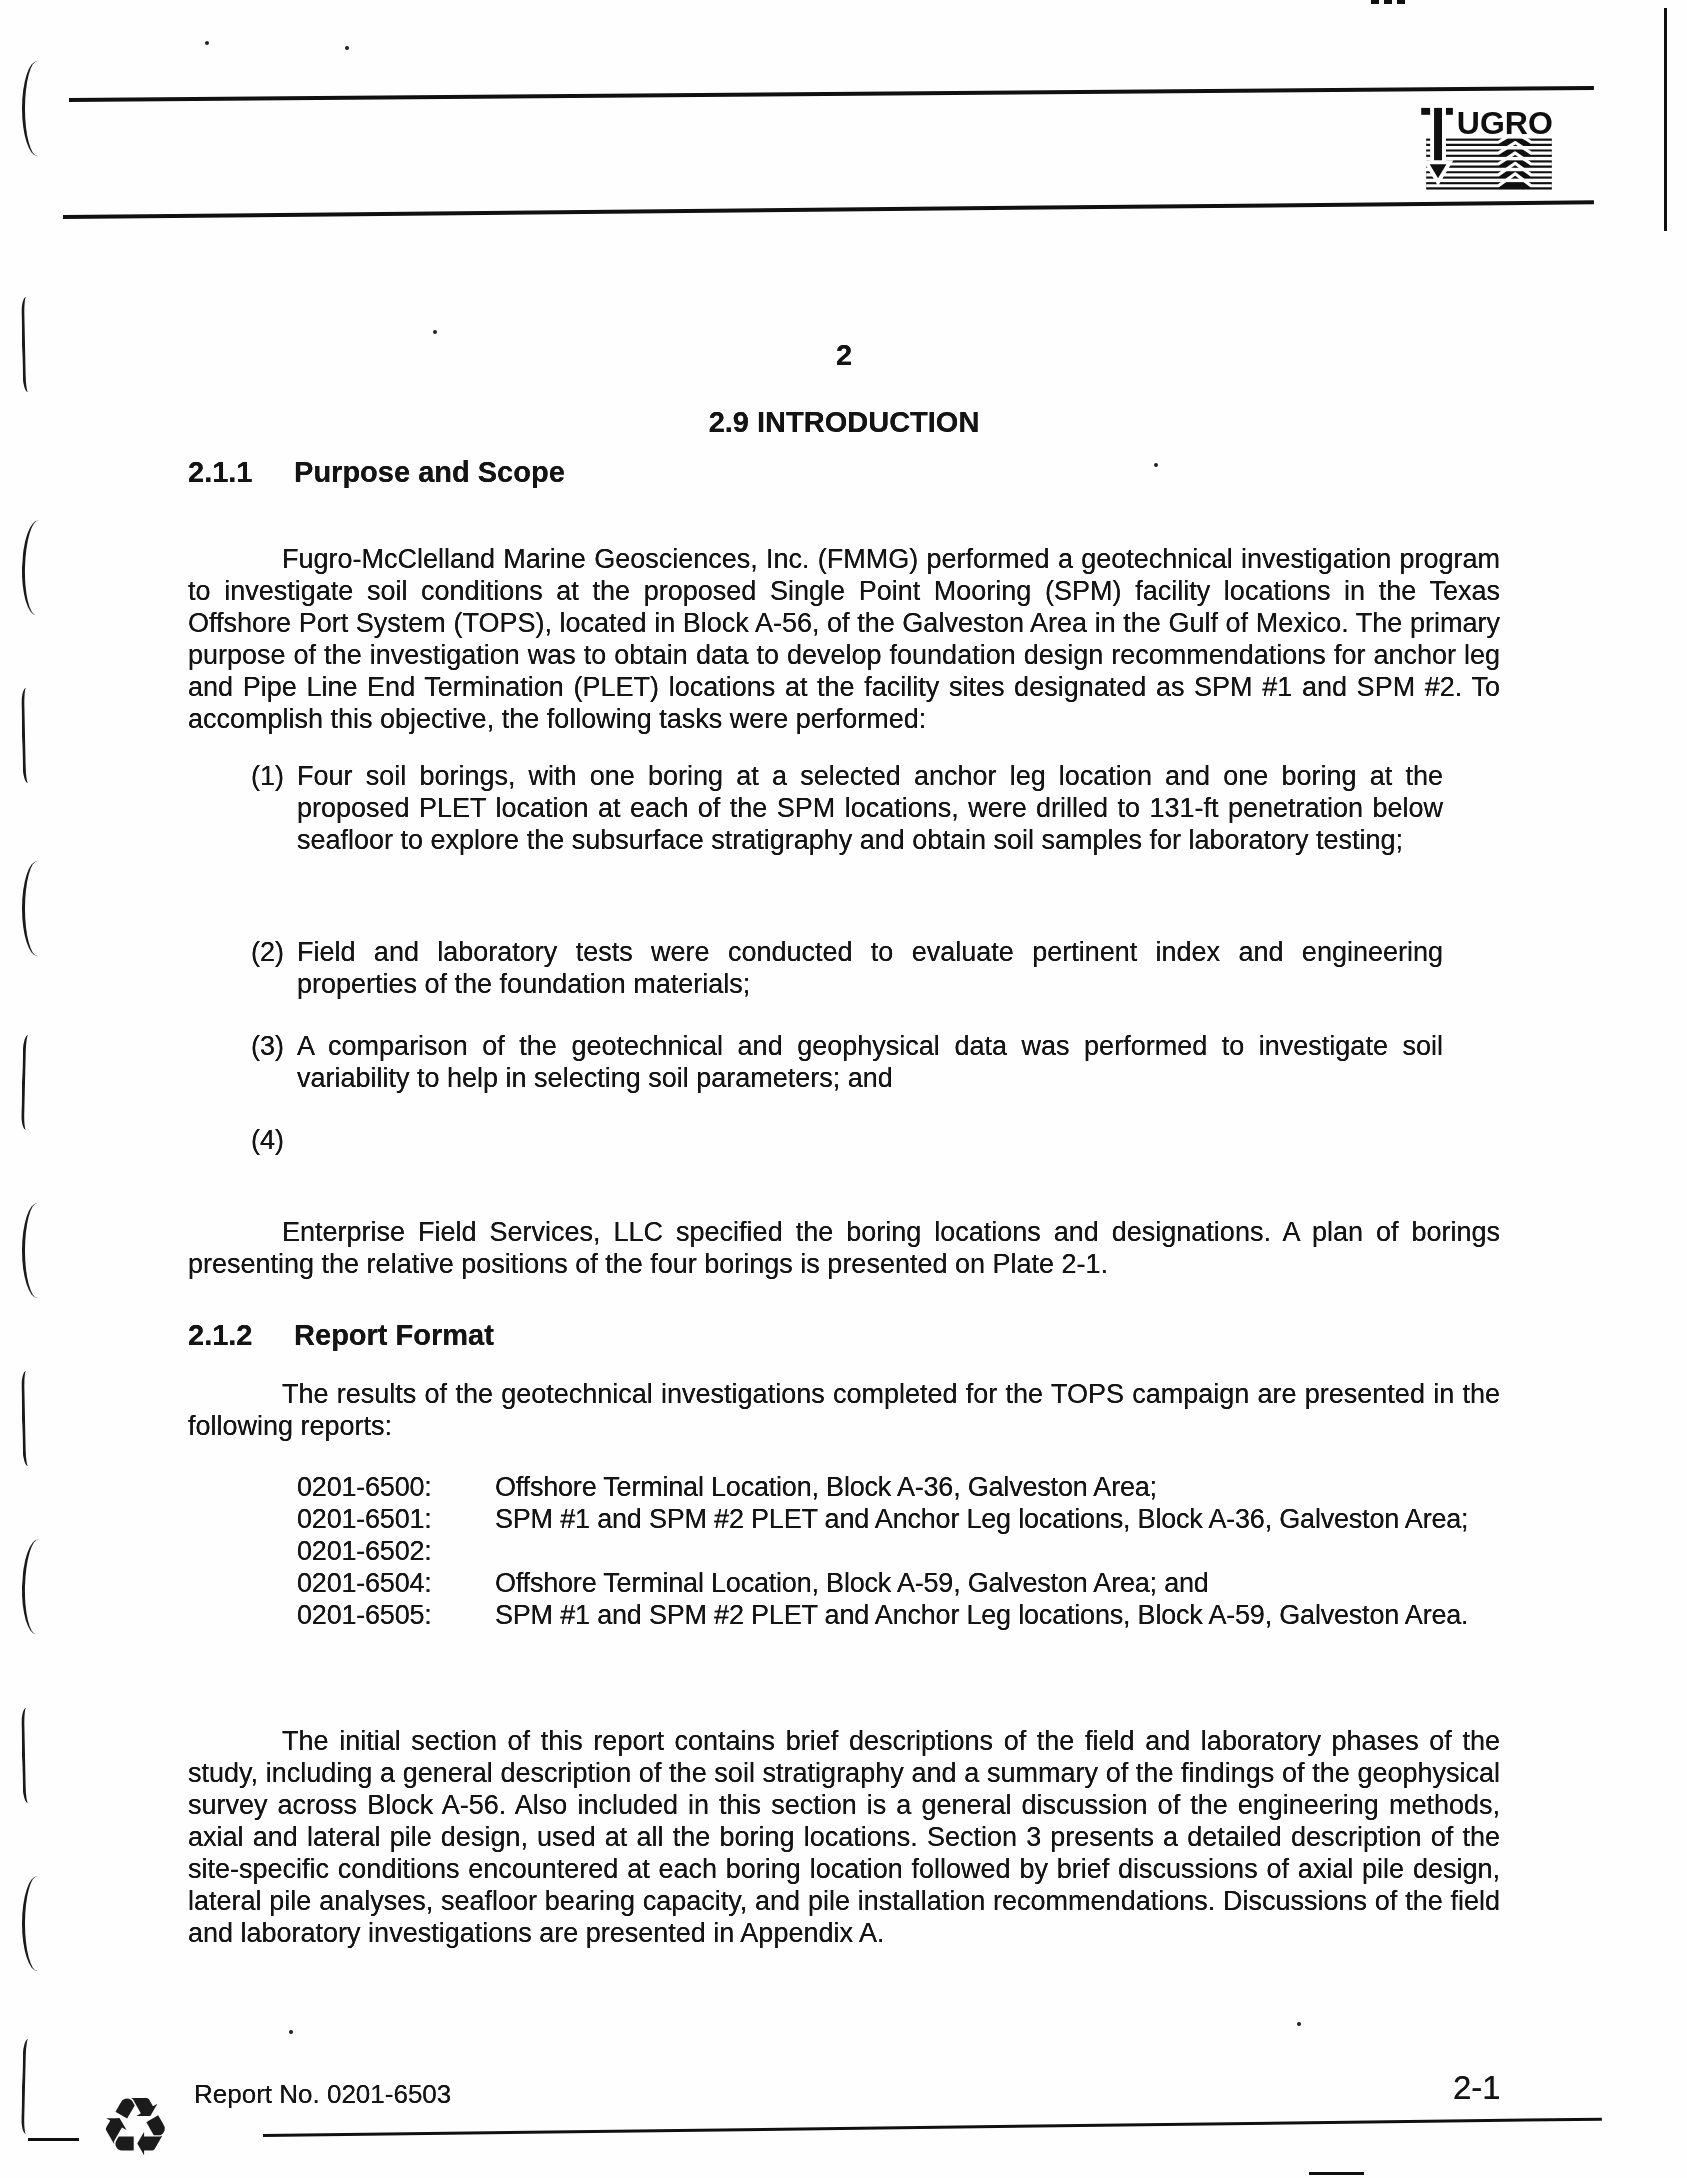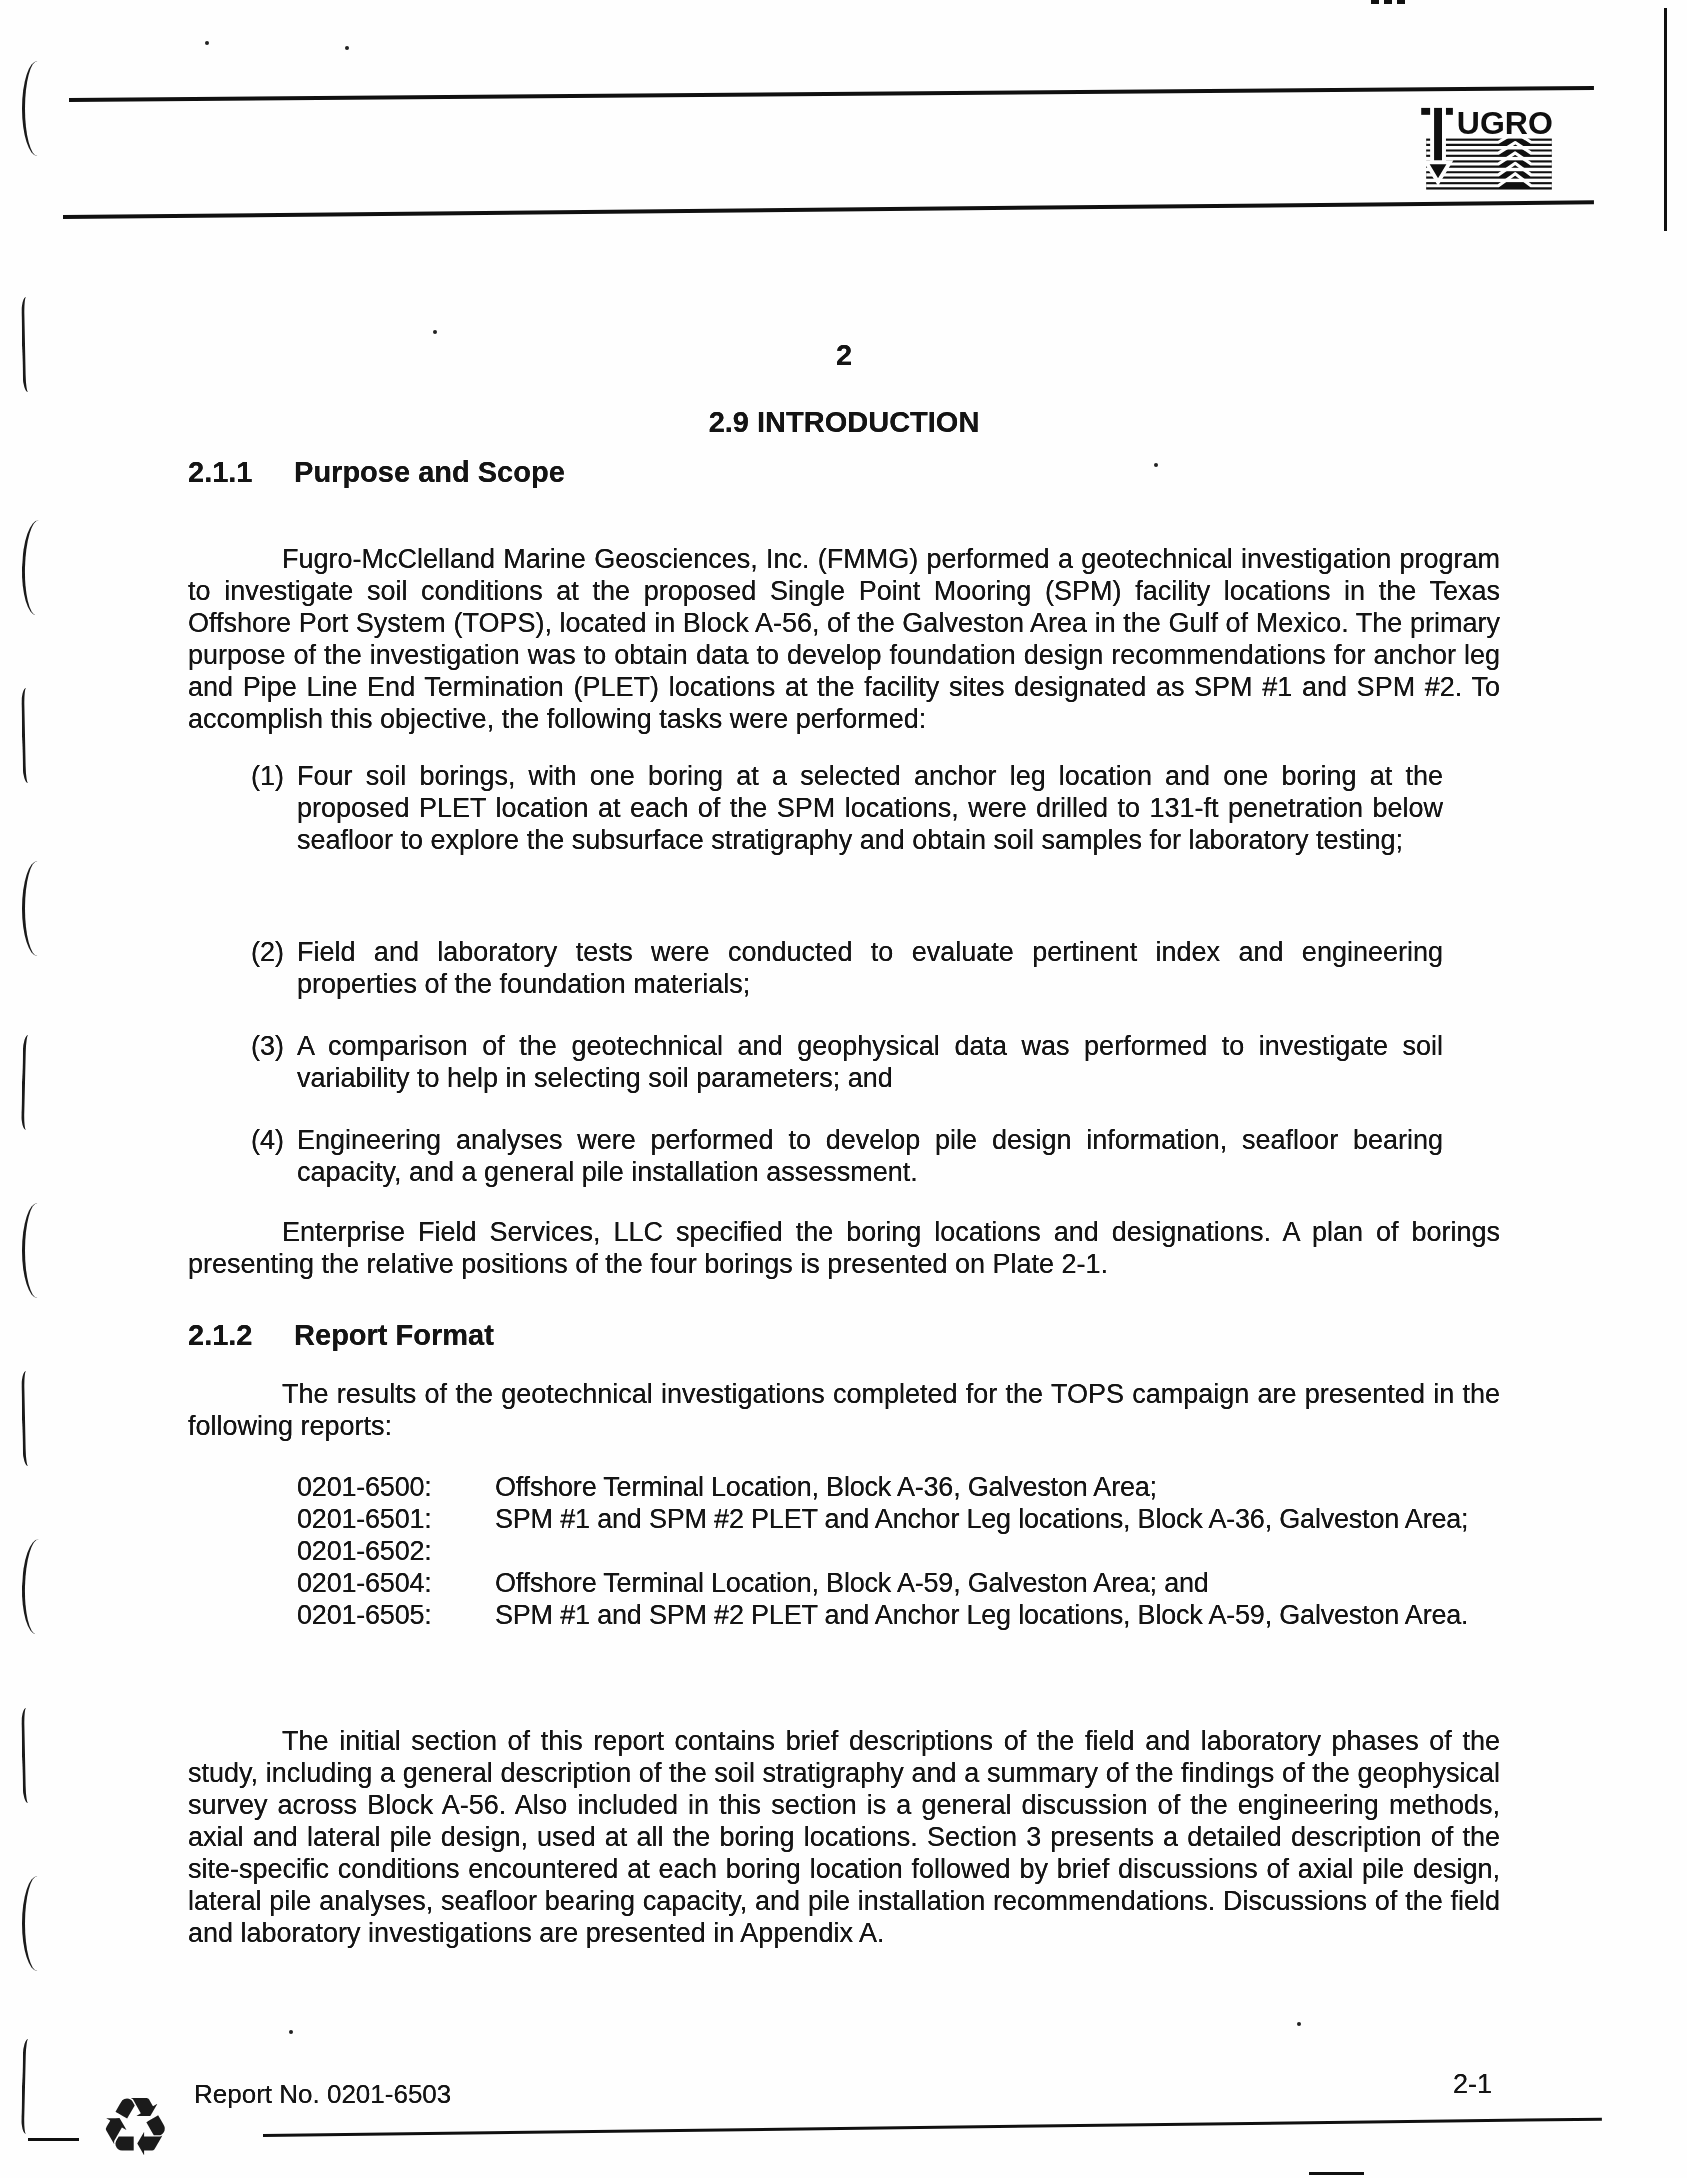--- a/index.html
+++ b/index.html
@@ -19,21 +19,21 @@
         font-size:27px;line-height:32px;}
   .tnum{position:absolute;left:63px;top:0;}
   .reports{padding-left:109px;box-sizing:border-box;font-size:27px;line-height:32px;letter-spacing:-0.2px;}
   .rrow{display:flex;}
   .rid{flex:0 0 198px;}
   .rdesc{white-space:nowrap;}
   .rule{position:absolute;background:#101010;height:4px;transform-origin:left center;}
   .rule-thin{height:3px;}
   .logo{position:absolute;left:1419px;top:99px;width:139px;height:94px;}
   .footer-report{position:absolute;left:194px;top:2079px;font-size:26px;}
-  .footer-page{position:absolute;left:1453px;top:2069px;font-size:27px;}
+  .footer-page{position:absolute;left:1453px;top:2069px;font-size:33px;}
   .recycle{position:absolute;left:99px;top:2087px;font-size:81px;line-height:1;color:#1b1b1b;}
   .binding-mark{position:absolute;left:22px;width:14px;height:95px;
     border-left:3.5px solid #1a1a1a;border-radius:100% 0 0 100% / 55% 0 0 55%;}
   .binding-mark:nth-child(even){border-radius:30% 0 0 30% / 18%;transform:rotate(-1.2deg);}
   .binding-mark:nth-child(3n){transform:rotate(1.4deg);}
   .dot{position:absolute;width:4px;height:4px;background:#222;border-radius:50%;}
   .edge-tick{position:absolute;background:#111;}
   .dashes{position:absolute;border-top:4px dashed #111;width:34px;height:0;}
 </style>
 </head>
@@ -117,21 +117,20 @@
   <div class="block task scantext" style="top:936px;">
     <span class="tnum">(2)</span>
     <span>Field and laboratory tests were conducted to evaluate pertinent index and engineering properties of the foundation materials;</span>
   </div>
   <div class="block task scantext" style="top:1030px;">
     <span class="tnum">(3)</span>
     <span>A comparison of the geotechnical and geophysical data was performed to investigate soil variability to help in selecting soil parameters; and</span>
   </div>
   <div class="block task scantext" style="top:1124px;">
     <span class="tnum">(4)</span>
-    <span>Engineering analyses were performed to develop pile design information, seafloor bearing capacity, and a general pile installation assessment.</span>
   </div>
 
   <p class="block para indent scantext" style="top:1216px;margin:0;">Enterprise Field Services, LLC specified the boring locations and designations.  A plan of borings presenting the relative positions of the four borings is presented on Plate 2-1.</p>
 
   <div class="block h3 scantext" style="top:1319px;">
     <span class="hnum">2.1.2</span>
     <span>Report Format</span>
   </div>
 
   <p class="block para indent scantext" style="top:1378px;margin:0;">The results of the geotechnical investigations completed for the TOPS campaign are presented in the following reports:</p>

